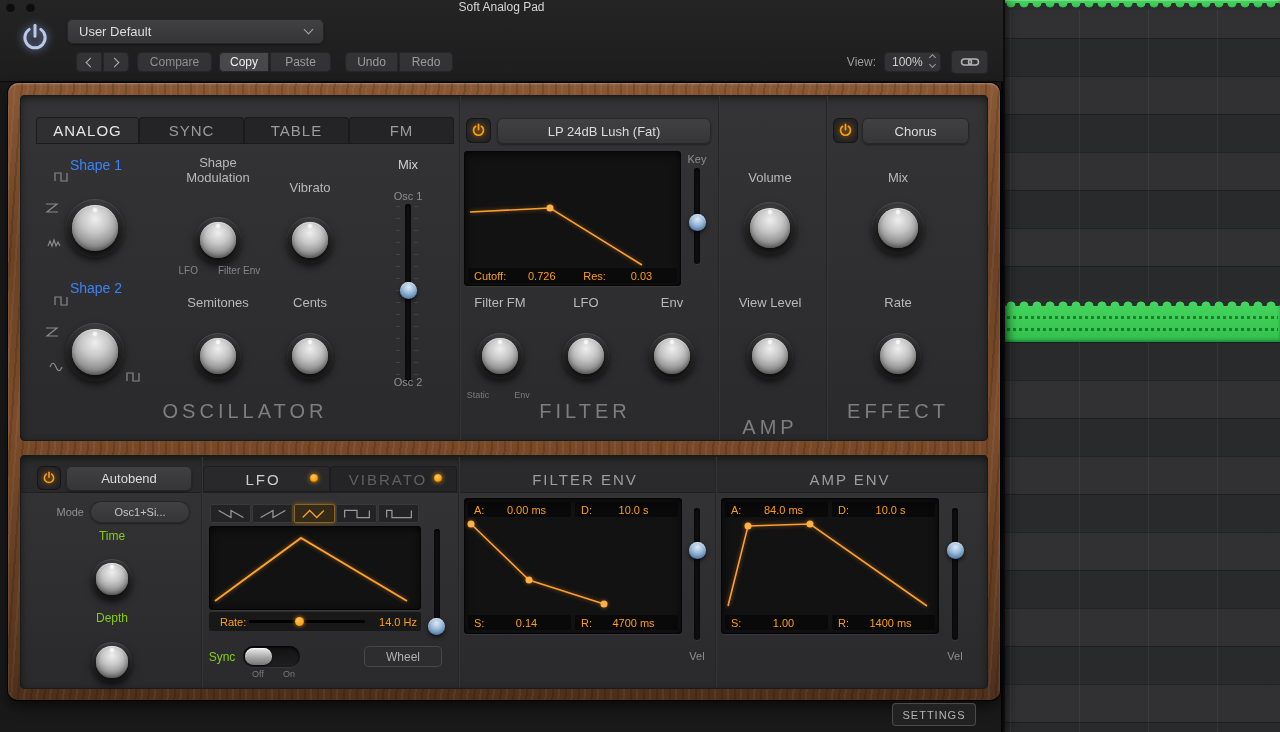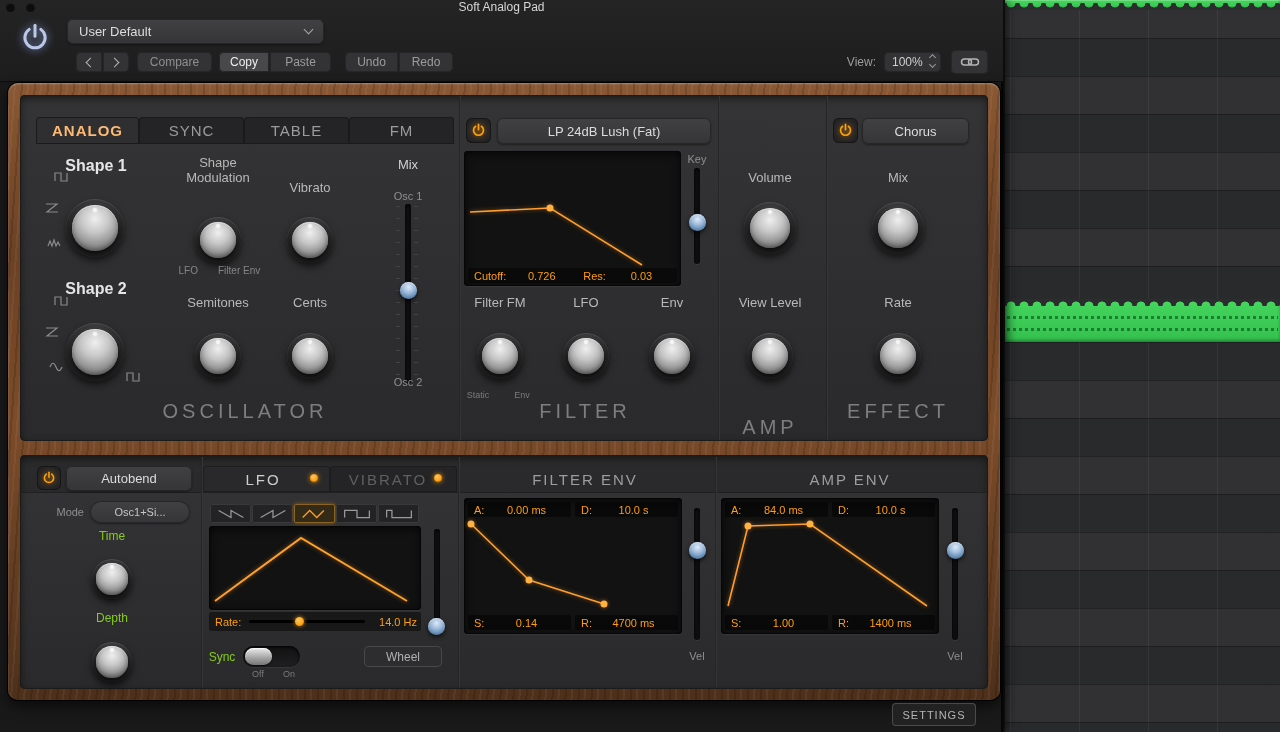--- a/index.html
+++ b/index.html
@@ -48,29 +48,29 @@
            border-radius:5px; box-shadow:inset 0 0 0 1px #1b1b1c, inset 0 3px 8px rgba(0,0,0,.55); }
   .vsep { position:absolute; width:2px;
           background:linear-gradient(90deg,#1d1d1e,#3d3d3f); }
   .mod-head { position:absolute; left:21px; top:456px; width:966px; height:37px;
               background:rgba(0,0,0,.16); border-bottom:1px solid #202021; border-radius:4px 4px 0 0; }
 
   
   .otab { position:absolute; top:117px; height:27px; display:flex; align-items:center; justify-content:center;
           background:#242426; box-shadow:inset 0 0 0 1px #1a1a1b; border-radius:4px 4px 0 0;
           font-size:15px; letter-spacing:1px; color:#9b9b9b; }
-  .otab.active { background:#2f2f31; color:#fdba74; font-weight:bold; }
+  .otab.active { background:#2f2f31; color:#e5e5e5; font-weight:normal; }
   .modtab { position:absolute; top:466px; height:26px; background:#29292b;
             box-shadow:inset 0 0 0 1px #1d1d1e; border-radius:4px 4px 0 0; }
   .modtab.dim { background:#242426; }
   .big-title { position:absolute; font-size:20px; letter-spacing:4px; color:#7e7e7e; text-align:center; }
   .mod-title { position:absolute; font-size:15px; letter-spacing:2px; color:#9d9d9d; text-align:center; }
   .mod-title.dim { color:#5f5f5f; }
   .lbl { position:absolute; font-size:13px; color:#b8b8b8; text-align:center; }
-  .lbl.bold { font-weight:bold; font-size:16px; color:#e5e5e5; }
+  .lbl.bold { font-weight:normal; font-size:14px; color:#3b82f6; }
   .lbl.med { font-size:12px; color:#84cc16; }
   .lbl.small { font-size:11px; color:#8f8f8f; }
   .lbl.tiny { font-size:9px; color:#7a7a7a; }
 
   
   .knob { position:absolute; border-radius:50%;
           background:radial-gradient(circle at 50% 28%, #4a4a4c, #232324 60%, #1a1a1b);
           box-shadow:0 4px 7px rgba(0,0,0,.55), inset 0 1px 1px rgba(255,255,255,.12); }
   .knob::before { content:""; position:absolute; inset:11%; border-radius:50%;
           background:radial-gradient(circle at 50% 30%, #efefef, #c7c7c7 35%, #939393 65%, #606060 95%);
@@ -117,21 +117,21 @@
   .flt-strip .fl { padding-left:6px; } .flt-strip .fv { flex:1; text-align:center; }
 
   
   .wavebtn { position:absolute; top:504px; width:41px; height:19px; background:#232325;
              box-shadow:inset 0 0 0 1px #39393b; border-radius:2px;
              display:flex; align-items:center; justify-content:center; }
   .wavebtn.active { background:#332a17; box-shadow:inset 0 0 0 1px #8a6222, 0 0 4px rgba(255,159,10,.4); }
   .rate-strip { position:absolute; left:209px; top:612px; width:212px; height:19px;
                 background:rgba(0,0,0,.45); border-radius:2px; display:flex; align-items:center;
                 font-size:11px; color:#ff9f0a; }
-  .rate-strip .rlab { padding-left:6px; width:40px; }
+  .rate-strip .rlab { padding-left:11px; width:40px; }
   .rate-track { flex:1; position:relative; height:3px; background:#000; border-radius:2px; }
   .rate-dot { position:absolute; top:-3px; left:40%; width:9px; height:9px; border-radius:50%;
               background:radial-gradient(circle at 40% 35%, #ffc966, #ff9f0a 65%, #c77a00);
               box-shadow:0 0 4px rgba(255,159,10,.8); }
   .rate-strip .rval { width:56px; text-align:right; padding-right:4px; }
   .toggle { position:absolute; left:243px; top:646px; width:57px; height:21px; border-radius:11px;
             background:linear-gradient(180deg,#111112,#202022);
             box-shadow:inset 0 1px 3px #000, 0 1px 0 rgba(255,255,255,.06); }
   .toggle-knob { position:absolute; left:2px; top:2px; width:27px; height:17px; border-radius:9px;
             background:linear-gradient(180deg,#ececec,#a2a2a2 60%,#757575);

